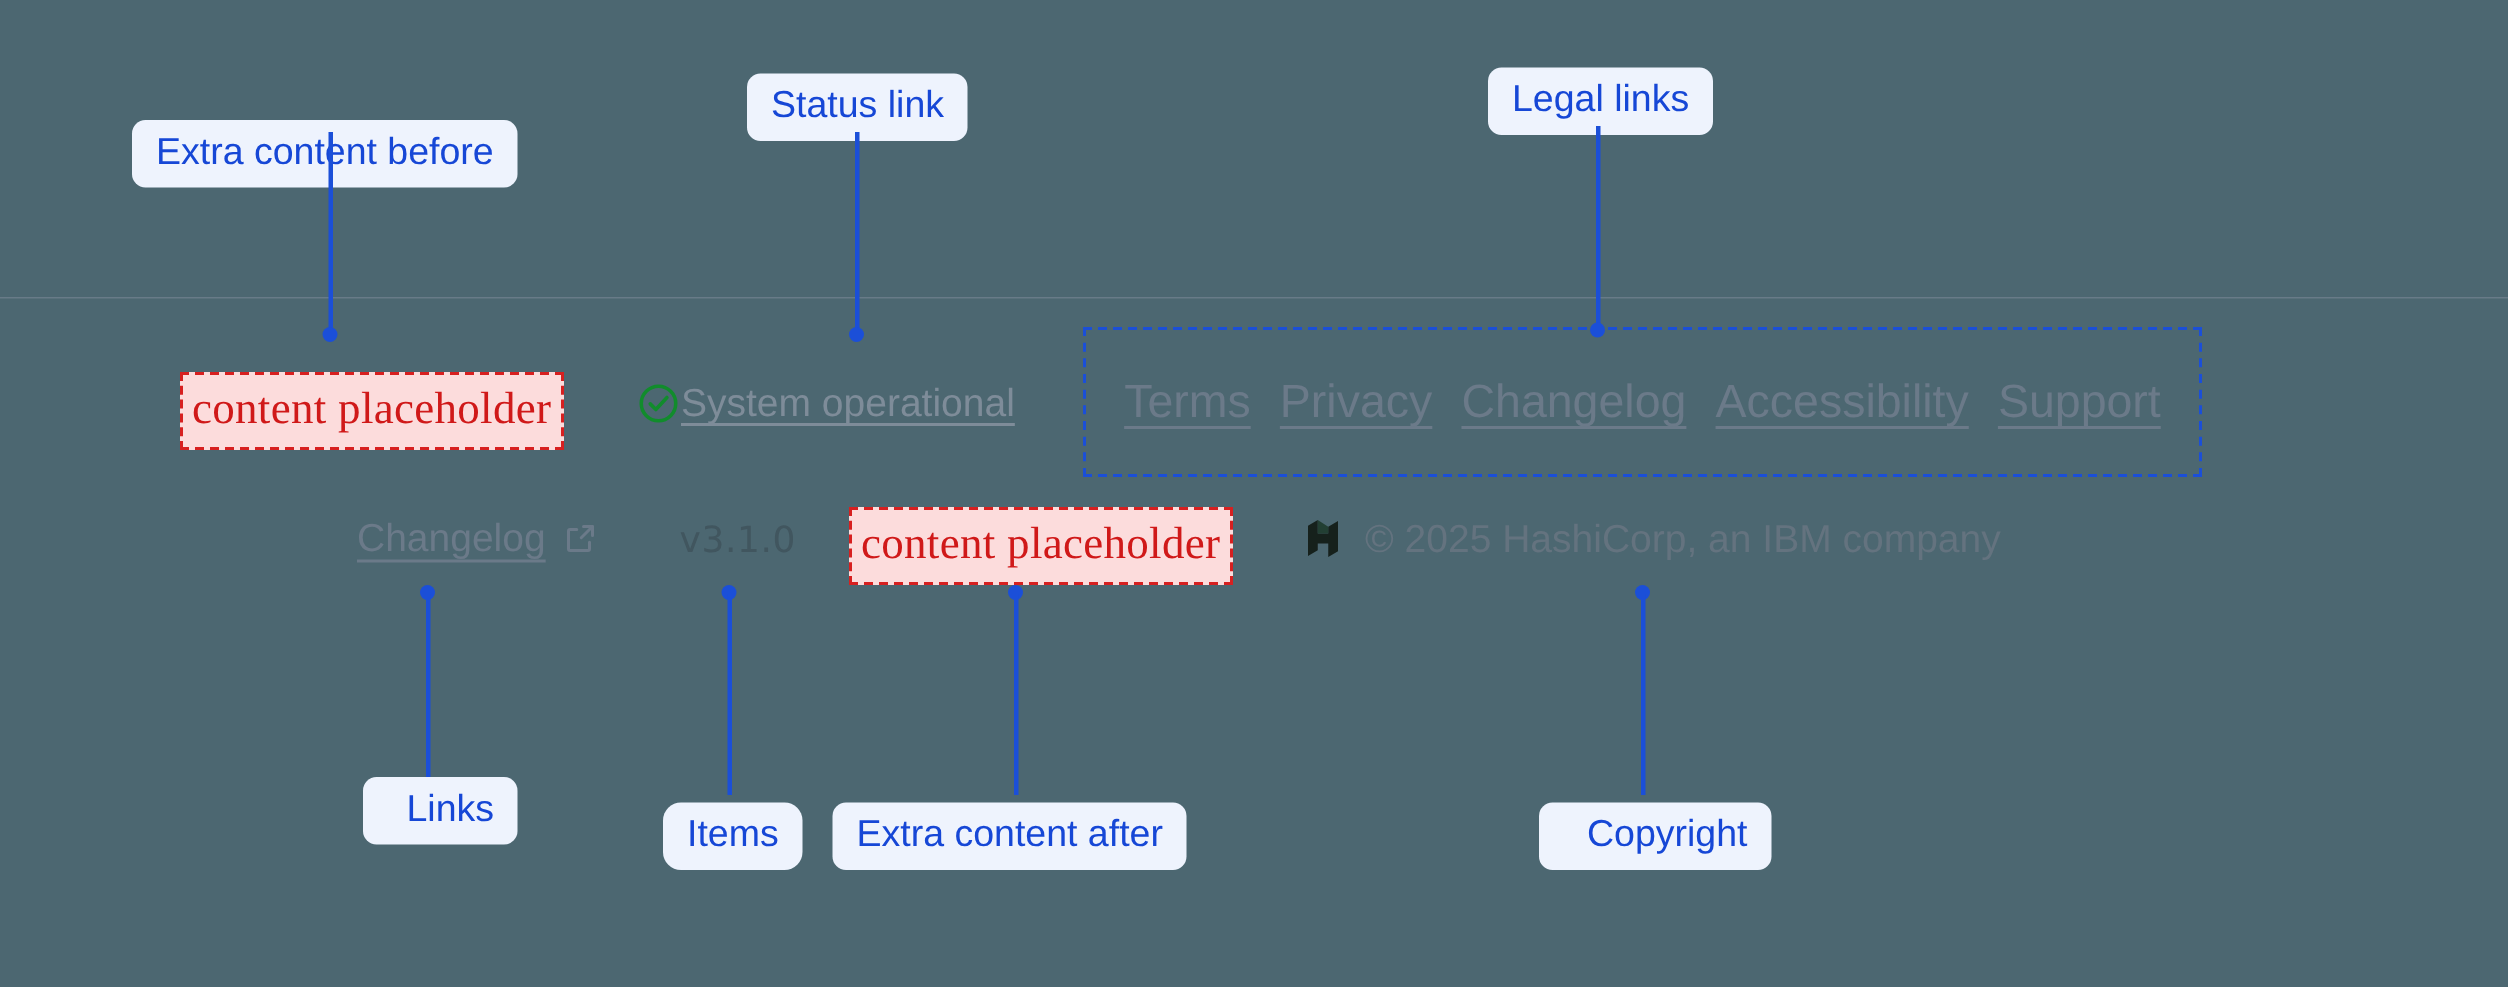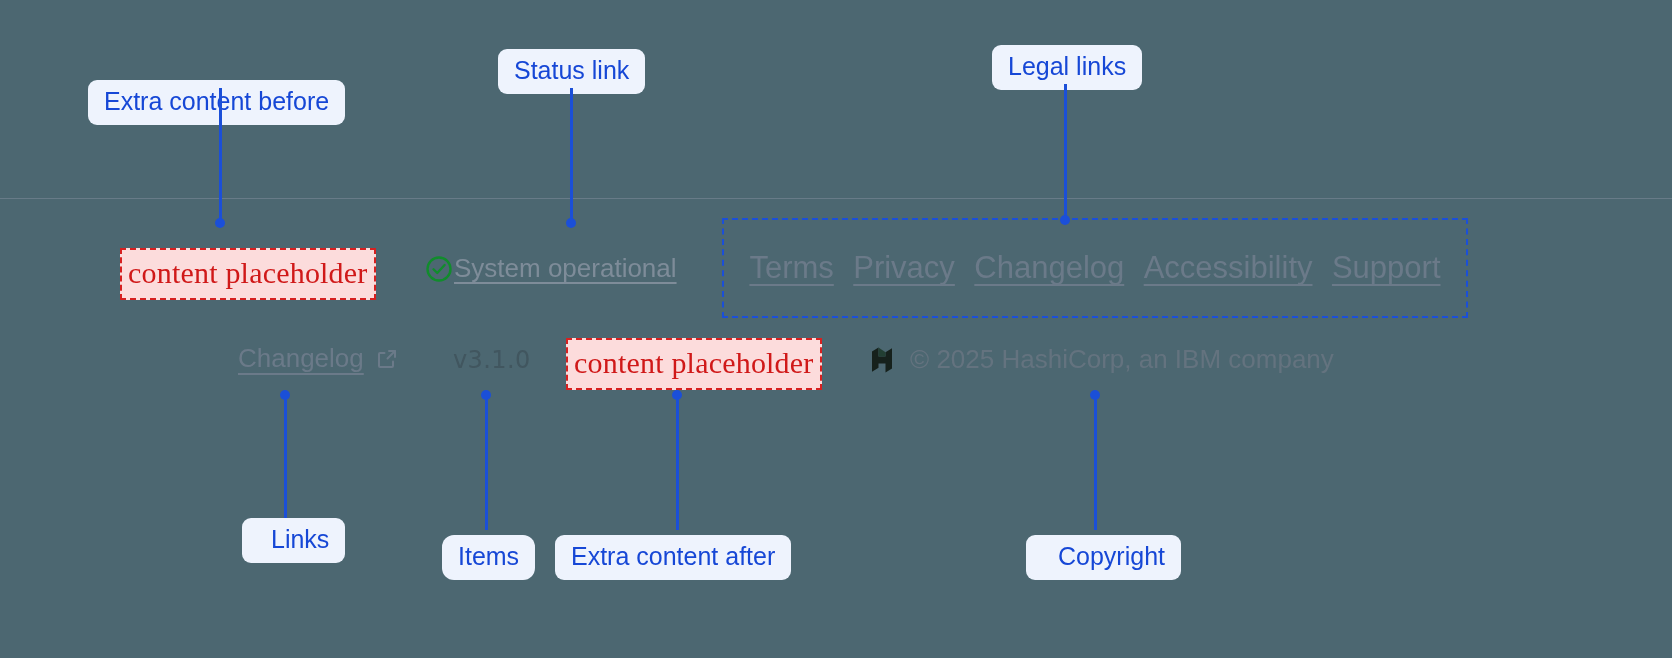--- a/index.html
+++ b/index.html
@@ -135,21 +135,21 @@
     font-size: 24px;
     font-family: "DejaVu Sans", sans-serif;
     letter-spacing: .4px;
   }
 
   .copyright {
     position: absolute;
     left: 868px;
     top: 344px;
     display: flex;
-    align-items: flex-end;
+    align-items: flex-start;
     gap: 14px;
   }
   .hashi-logo { width: 28px; height: 30px; display: block; }
   .copyright-text {
     color: #64737f;
     font-size: 26px;
     white-space: nowrap;
   }
 </style>
 </head>

